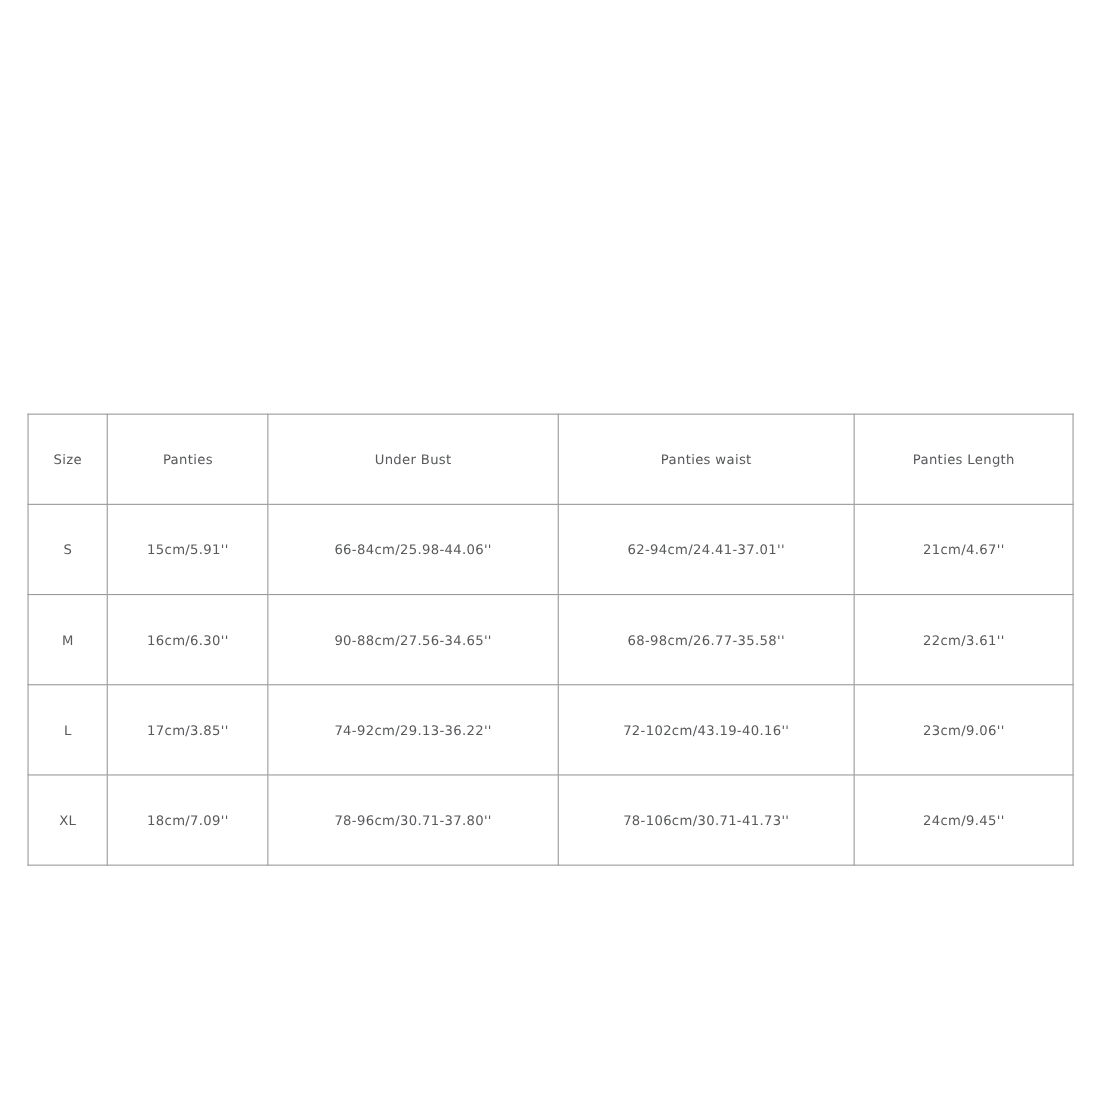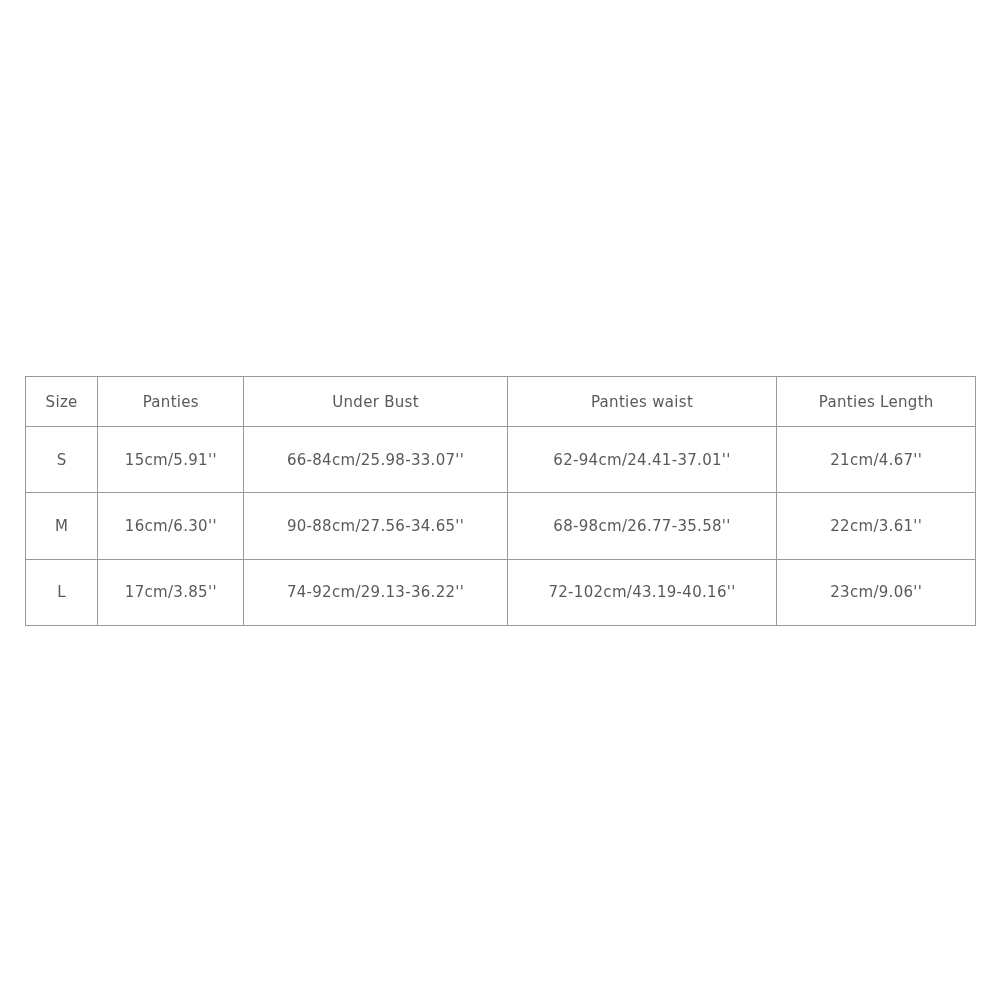--- a/index.html
+++ b/index.html
@@ -26,23 +26,23 @@
     border-collapse: collapse;
     table-layout: fixed;
     background: #ffffff;
   }
   table.size-chart th,
   table.size-chart td {
     border: 1px solid #9a9a9a;
     text-align: center;
     vertical-align: middle;
     height: 49px;
-    padding: 0 4px;
+    padding: 16px 4px;
     color: #58595b;
-    font-size: 15px;
+    font-size: 12px;
     font-weight: 400;
     letter-spacing: 0.3px;
     white-space: nowrap;
     overflow: hidden;
     margin-top: 47px;
   }
   table.size-chart th {
     font-weight: 400;
   }
   col.c-size   { width: 7.6%; }
@@ -69,33 +69,40 @@
         <th>Panties</th>
         <th>Under Bust</th>
         <th>Panties waist</th>
         <th>Panties Length</th>
       </tr>
     </thead>
     <tbody>
       <tr>
         <td>S</td>
         <td>15cm/5.91''</td>
-        <td>66-84cm/25.98-33.07''</td>
+        <td>66-84cm/25.98-44.06''</td>
         <td>62-94cm/24.41-37.01''</td>
         <td>21cm/4.67''</td>
       </tr>
       <tr>
         <td>M</td>
         <td>16cm/6.30''</td>
         <td>90-88cm/27.56-34.65''</td>
         <td>68-98cm/26.77-35.58''</td>
         <td>22cm/3.61''</td>
       </tr>
       <tr>
         <td>L</td>
         <td>17cm/3.85''</td>
         <td>74-92cm/29.13-36.22''</td>
         <td>72-102cm/43.19-40.16''</td>
         <td>23cm/9.06''</td>
       </tr>
+      <tr>
+        <td>XL</td>
+        <td>18cm/7.09''</td>
+        <td>78-96cm/30.71-37.80''</td>
+        <td>78-106cm/30.71-41.73''</td>
+        <td>24cm/9.45''</td>
+      </tr>
     </tbody>
   </table>
 </div>
 
 </body></html>

